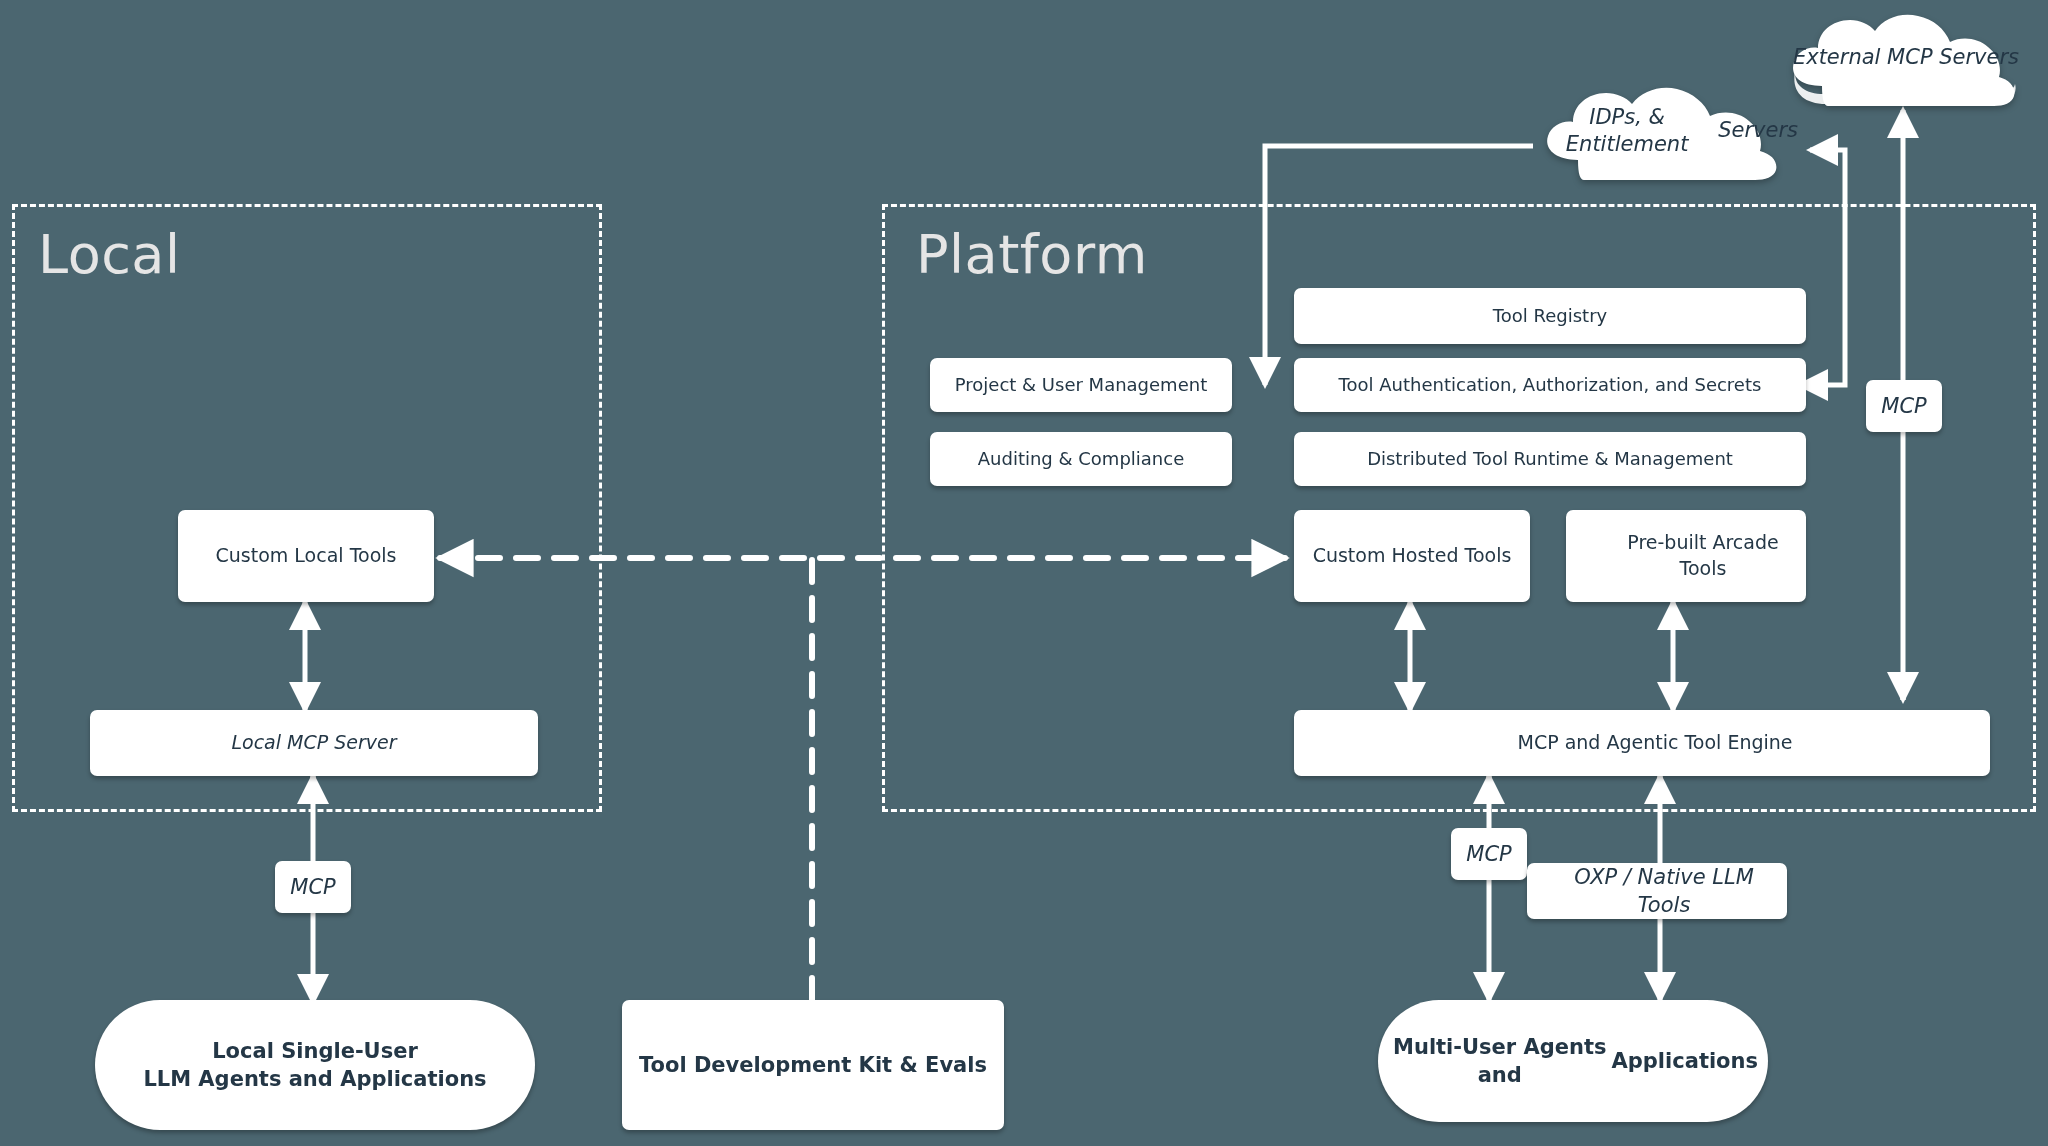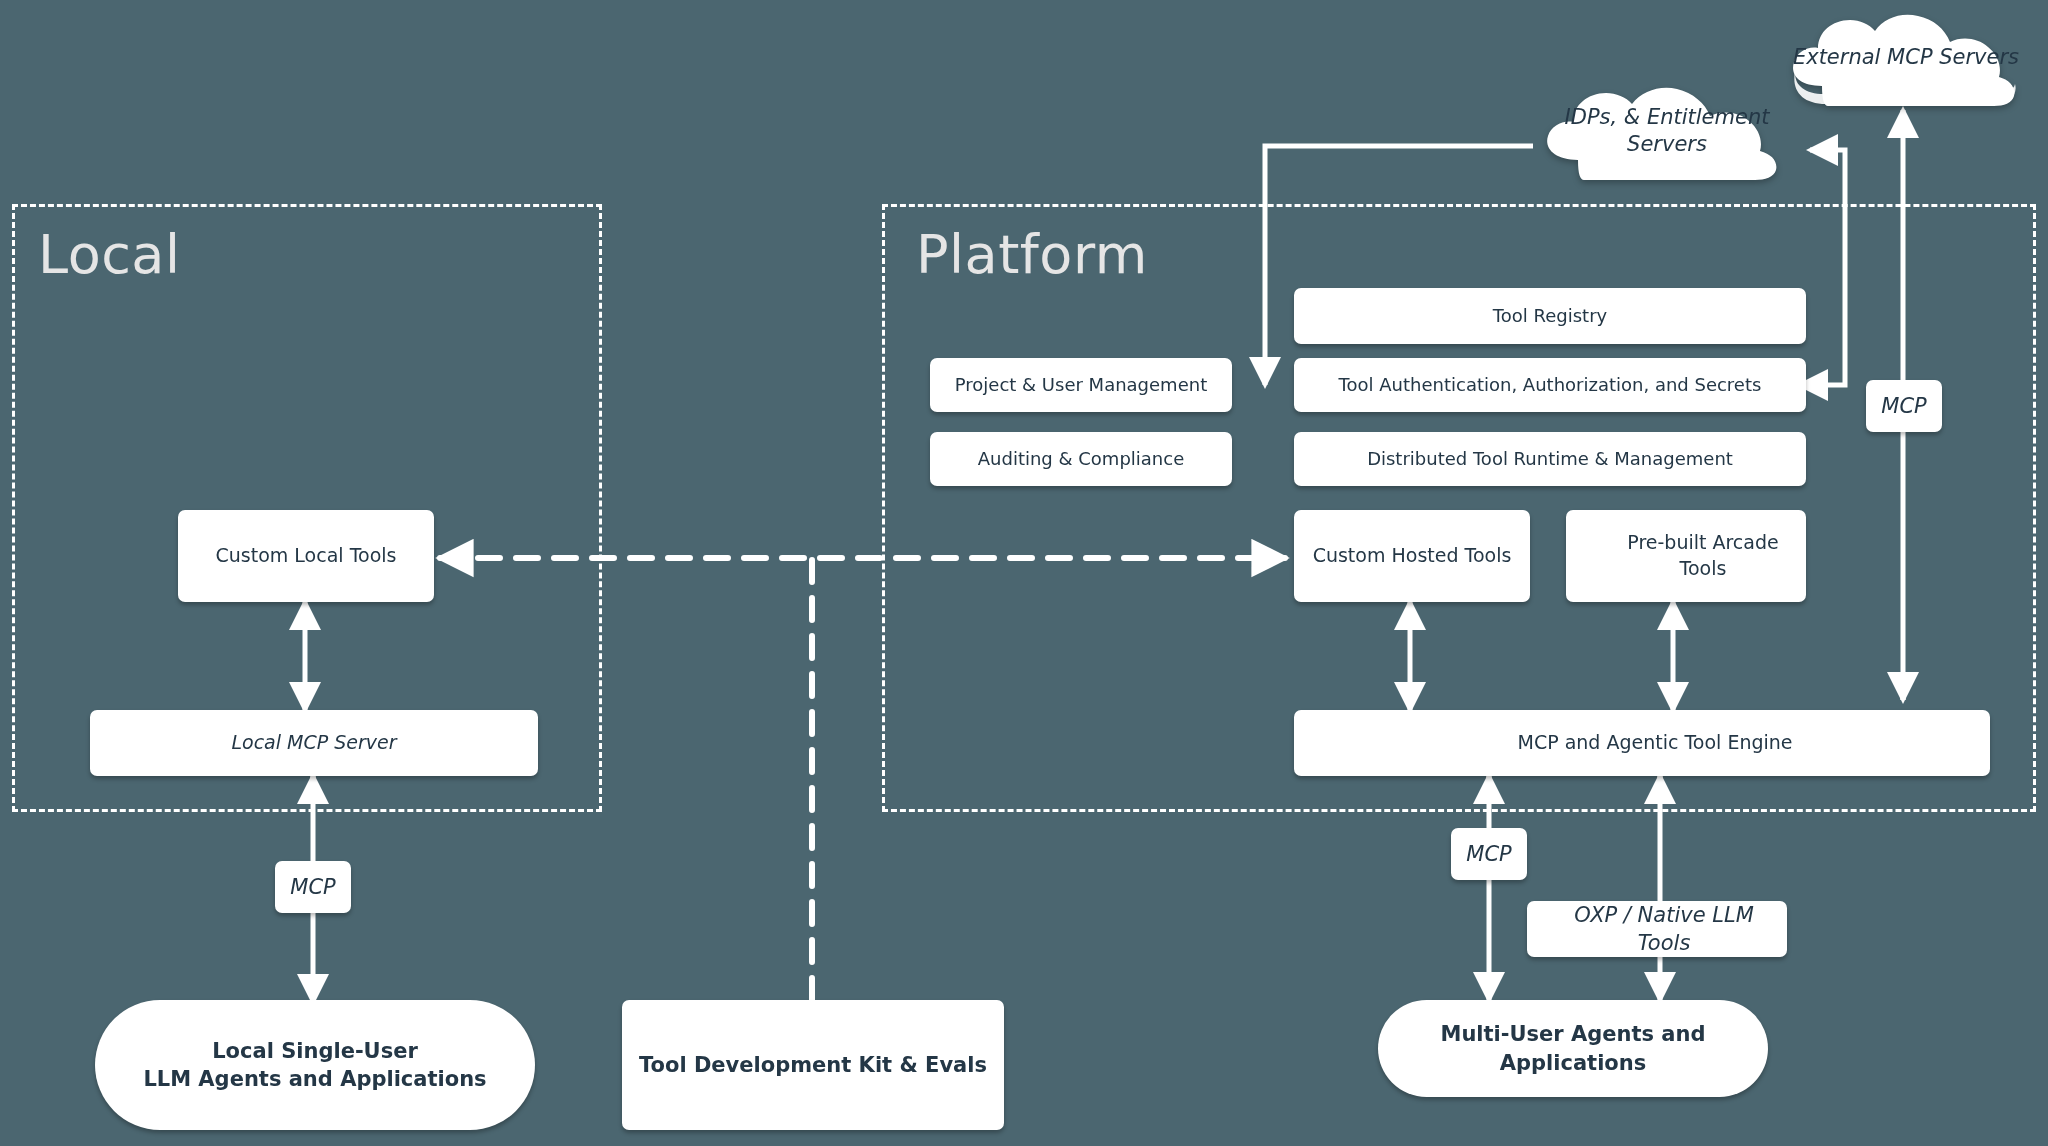--- a/index.html
+++ b/index.html
@@ -133,21 +133,21 @@
   </div>
 
   <div class="cloud" style="left:1536px;top:80px;width:262px;height:102px;">
     <svg viewBox="0 0 262 102" width="262" height="102" aria-hidden="true">
       <path d="M42,80 C18,80 8,68 12,56 C15,46 27,40 37,42 C37,25 52,13 70,13
                C80,13 90,17 96,24 C106,11 124,5 141,9 C157,13 169,23 174,36
                C187,30 203,32 213,41 C223,49 227,61 224,71
                C236,74 242,82 240,90 C238,97 229,100 219,100
                L48,100 C44,100 42,94 42,80 Z" fill="#ffffff"></path>
     </svg>
-    <div class="clabel" style="flex-direction:column;padding-bottom:8px;">
+    <div class="clabel" style="padding-bottom:8px;">
       <span>IDPs, &amp; Entitlement</span>
       <span>Servers</span>
     </div>
   </div>
 
   <div class="node" style="left:178px;top:510px;width:256px;height:92px;">Custom Local Tools</div>
 
   <div class="node" style="left:90px;top:710px;width:448px;height:66px;font-style:italic;">Local MCP Server</div>
 
   <div class="node ital" style="left:275px;top:861px;width:76px;height:52px;">MCP</div>
@@ -172,20 +172,20 @@
   <div class="node" style="left:1294px;top:510px;width:236px;height:92px;">Custom Hosted Tools</div>
 
   <div class="node" style="left:1566px;top:510px;width:240px;height:92px;padding-left:44px;">Pre-built Arcade Tools</div>
 
   <div class="node" style="left:1294px;top:710px;width:696px;height:66px;padding-left:36px;">MCP and Agentic Tool Engine</div>
 
   <div class="node ital" style="left:1866px;top:380px;width:76px;height:52px;">MCP</div>
 
   <div class="node ital" style="left:1451px;top:828px;width:76px;height:52px;">MCP</div>
 
-  <div class="node ital" style="left:1527px;top:901px;width:260px;height:56px;padding-left:24px;">OXP / Native LLM Tools</div>
+  <div class="node ital" style="left:1527px;top:863px;width:260px;height:56px;padding-left:24px;">OXP / Native LLM Tools</div>
 
-  <div class="node pill" style="left:1378px;top:1000px;width:390px;height:97px;flex-direction:column;">
+  <div class="node pill" style="left:1378px;top:1000px;width:390px;height:122px;flex-direction:row;">
     <span>Multi-User Agents and</span>
     <span>Applications</span>
   </div>
 
 </div>
 
 </body></html>

